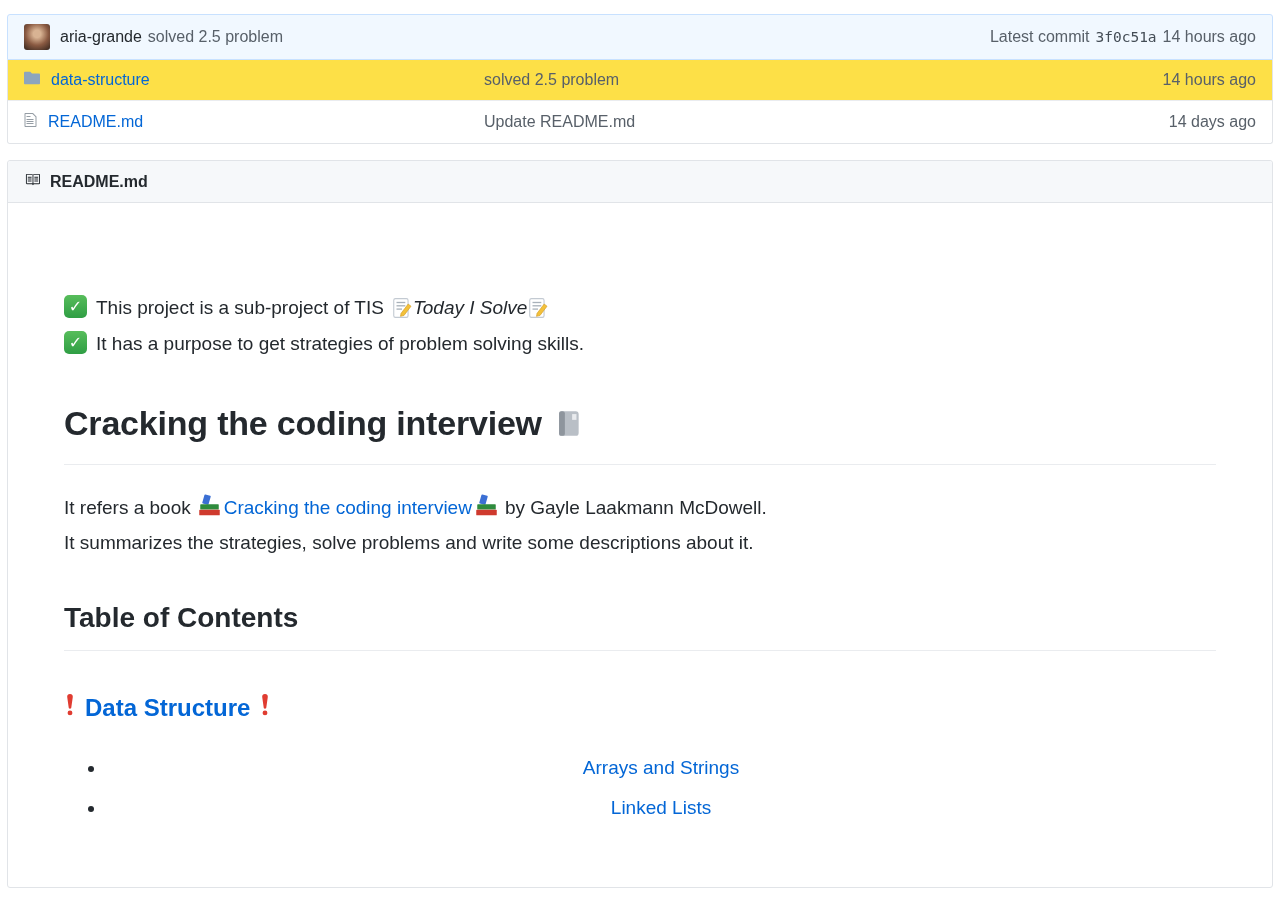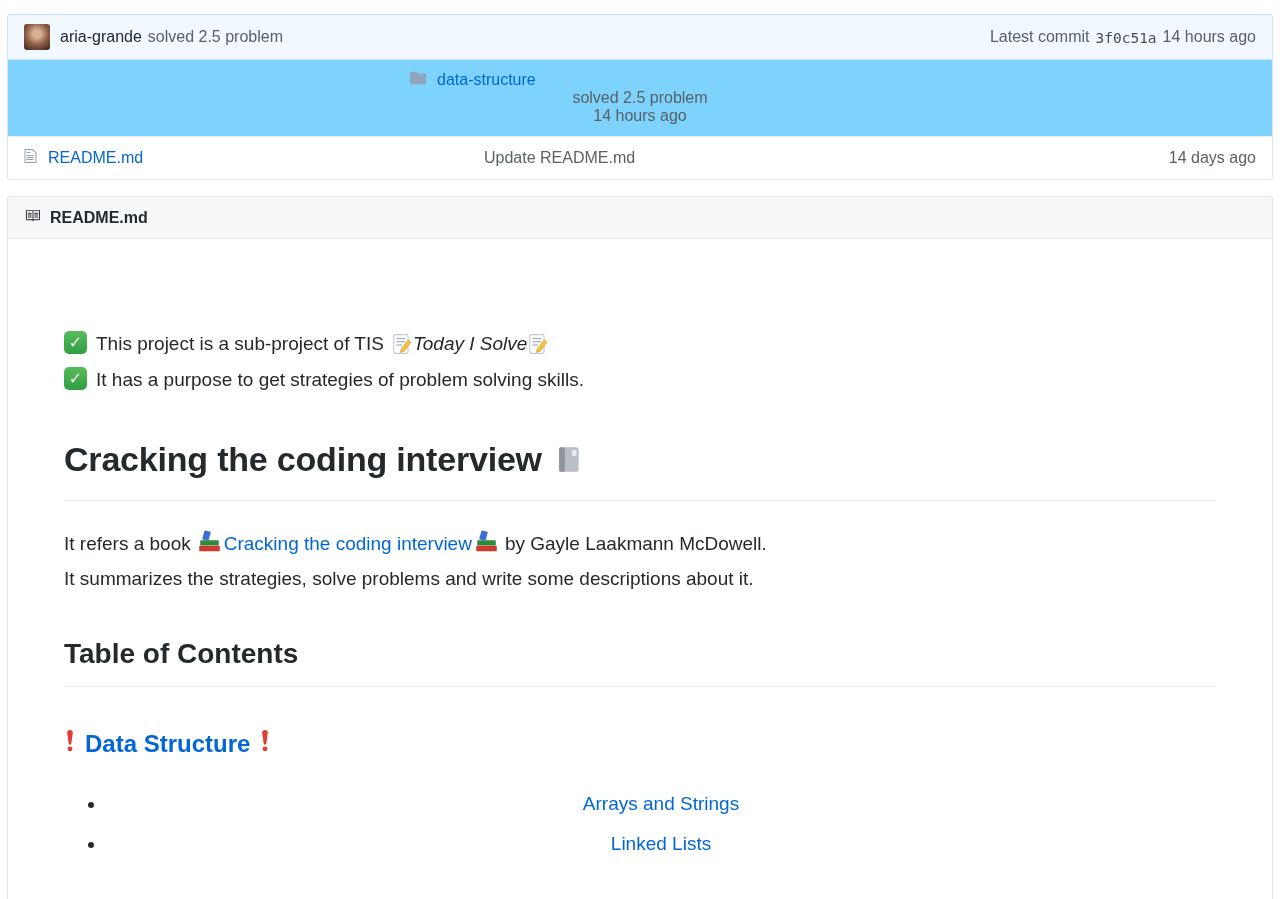--- a/index.html
+++ b/index.html
@@ -17,28 +17,28 @@
     display:flex; align-items:center;
     background:#f1f8ff; border:1px solid #c8e1ff;
     border-radius:3px 3px 0 0; padding:9px 16px; font-size:16px;
   }
   .avatar {
     width:26px; height:26px; border-radius:3px; margin-right:10px; flex:none;
     background: radial-gradient(circle at 50% 38%, #d8b393 18%, #8a5a42 55%, #33241d 100%);
   }
   .commit-user { font-weight:400; margin-right:6px; }
   .commit-msg { color:#586069; }
-  .commit-right { margin-left:auto; color:#586069; display:flex; gap:6px; align-items:flex-end; }
+  .commit-right { margin-left:auto; color:#586069; display:flex; gap:6px; align-items:center; }
   .commit-hash { font-family:"DejaVu Sans Mono","Liberation Mono",monospace; font-size:14.5px; color:#444d56; }
 
   
   .file-table { border:1px solid #e1e4e8; border-top:0; border-radius:0 0 3px 3px; font-size:16px; }
   .file-row { display:flex; align-items:center; padding:11px 16px; background:#fff; }
   .file-row + .file-row { border-top:1px solid #eaecef; }
-  .file-row.alt { background:#7dd3fc;flex-direction:column; }
+  .file-row.alt { background:#fde047; }
   .file-row:last-child { border-radius:0 0 3px 3px; }
   .cell-name { width:460px; display:flex; align-items:center; gap:11px; }
   .cell-msg  { flex:1; color:#586069; }
   .cell-time { color:#586069; }
   .octicon { flex:none; display:inline-block; }
 
   
   .readme-card { margin-top:16px; border:1px solid #e1e4e8; border-radius:3px; background:#fff; }
   .readme-header {
     background:#f6f8fa; border-bottom:1px solid #e1e4e8; border-radius:3px 3px 0 0;

